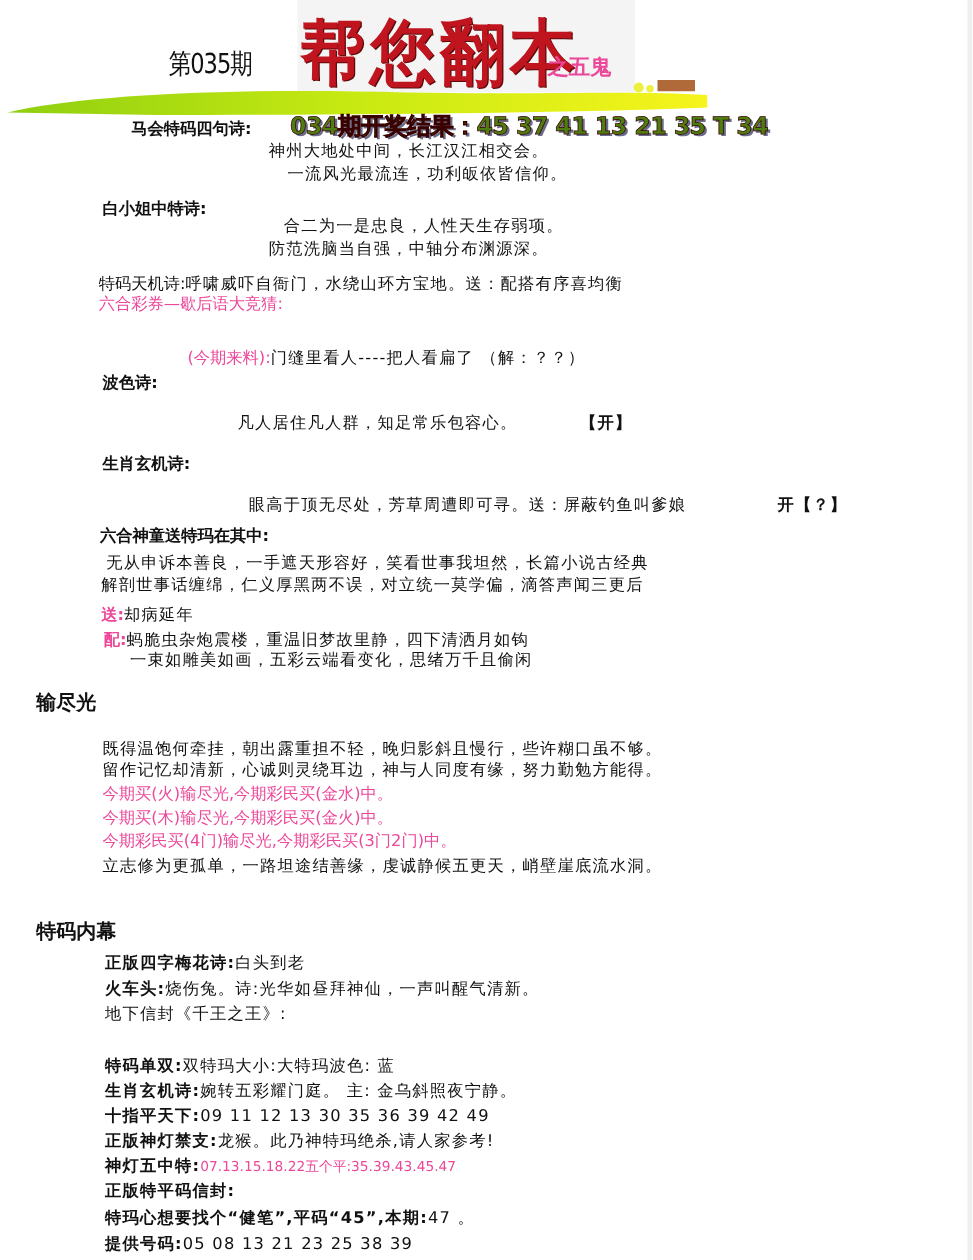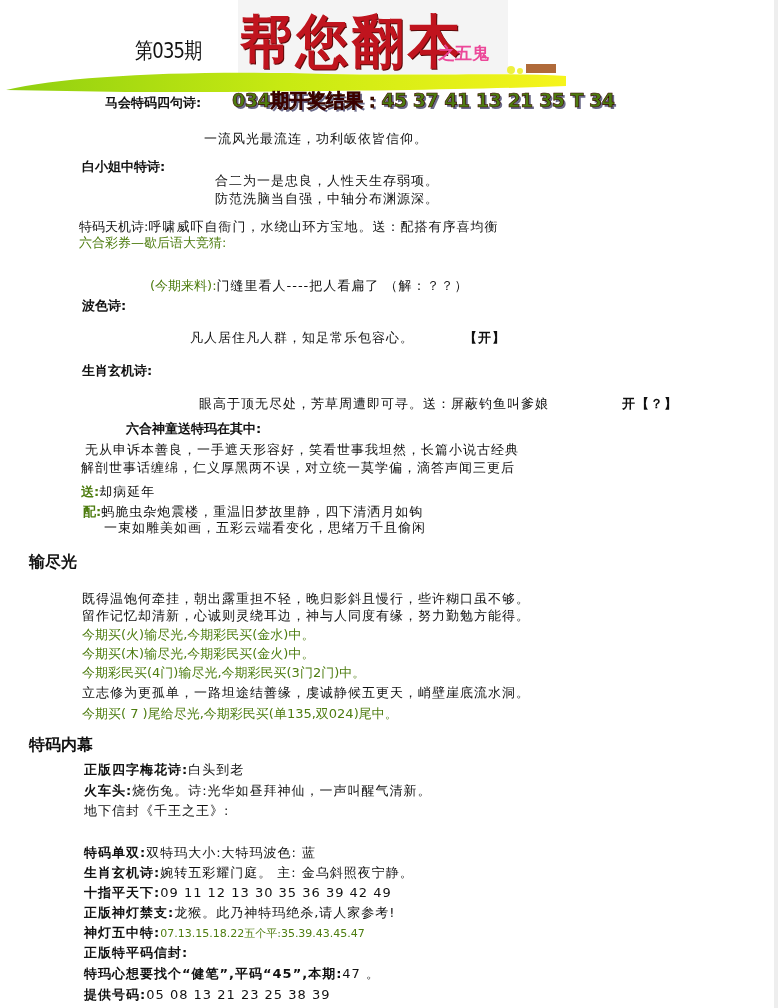--- a/index.html
+++ b/index.html
@@ -17,21 +17,21 @@
     .issue { left: 135px; top: 36px; font-size: 22px; color: #111; letter-spacing: -1px; transform: scaleX(0.82); transform-origin: left; }
     .title-bg { left: 238px; top: 0; width: 270px; height: 74px; background: #f4f4f4; }
     .title { left: 240px; top: 4px; font-family: "DejaVu Serif", serif; font-size: 52px; color: #c0141e; letter-spacing: 4px; text-shadow: 1px 1px 0 #5a0a0a; font-weight: bold; transform: scaleY(1.1); transform-origin: top; }
     .subtitle { left: 438px; top: 42px; font-size: 17px; font-weight: bold; color: #ec4899; }
     .banner { left: 6px; top: 62px; width: 560px; height: 30px; }
 
     .result { left: 232px; top: 88px; font-size: 19px; font-weight: bold; color: #4d7c0f;
       -webkit-text-stroke: 0.6px #3a0000; text-shadow: 2px 2px 0 #6b6b8a; letter-spacing: -0.5px; }
     .lbl-b { font-weight: bold; font-size: 13px; color: #111; }
     .txt { font-size: 13px; color: #111; letter-spacing: 1px; }
-    .txt2 { font-size: 13px; color: #4d7c0f; }
+    .txt2 { font-size: 13px; color: #ec4899; }
     .section-title { font-weight: bold; font-size: 16px; color: #111; }
   </style>
 </head>
 <body>
 
 <div class="page">
 
   <div class="abs issue">第035期</div>
   <div class="abs title-bg"></div>
   <div class="abs title">帮您翻本</div>
@@ -46,62 +46,62 @@
       </linearGradient>
     </defs>
     <path d="M0,28 C60,14 180,8 320,12 C420,14 500,10 560,14 L560,24 C460,28 300,30 120,30 Z" fill="url(#g1)"></path>
     <rect x="520" y="2" width="30" height="9" fill="#b06a3a"></rect>
     <circle cx="505" cy="8" r="4" fill="#eef040"></circle>
     <circle cx="514" cy="9" r="3" fill="#eef040"></circle>
   </svg>
 
   <div class="abs lbl-b" style="left:105px;top:94px;">马会特码四句诗:</div>
   <div class="abs result">034期开奖结果：45 37 41 13 21 35 T 34</div>
-  <div class="abs txt" style="left:204px;top:130px;">一流风光最流连，功利皈依皆信仰。</div>
+  <div class="abs txt" style="left:215px;top:112px;">神州大地处中间，长江汉江相交会。</div>
+  <div class="abs txt" style="left:230px;top:130px;">一流风光最流连，功利皈依皆信仰。</div>
 
   <div class="abs lbl-b" style="left:82px;top:158px;">白小姐中特诗:</div>
-  <div class="abs txt" style="left:215px;top:172px;text-align:center;">合二为一是忠良，人性天生存弱项。</div>
+  <div class="abs txt" style="left:227px;top:172px;text-align:center;">合二为一是忠良，人性天生存弱项。</div>
   <div class="abs txt" style="left:215px;top:190px;">防范洗脑当自强，中轴分布渊源深。</div>
 
   <div class="abs" style="left:79px;top:216px;">
     <span class="lbl-b" style="font-weight:normal;text-align:center;">特码天机诗:</span><span class="txt">呼啸威吓自衙门，水绕山环方宝地。送：配搭有序喜均衡</span>
   </div>
   <div class="abs txt2" style="left:79px;top:234px;">六合彩券—歇后语大竞猜:</div>
 
   <div class="abs" style="left:150px;top:275px;">
     <span class="txt2">(今期来料):</span><span class="txt">门缝里看人----把人看扁了 （解：？？）</span>
   </div>
 
   <div class="abs lbl-b" style="left:82px;top:297px;">波色诗:</div>
   <div class="abs txt" style="left:190px;top:329px;">凡人居住凡人群，知足常乐包容心。</div>
   <div class="abs txt" style="left:464px;top:329px;font-weight:bold;">【开】</div>
 
   <div class="abs lbl-b" style="left:82px;top:362px;">生肖玄机诗:</div>
   <div class="abs txt" style="left:199px;top:395px;">眼高于顶无尽处，芳草周遭即可寻。送：屏蔽钓鱼叫爹娘</div>
   <div class="abs txt" style="left:622px;top:395px;font-weight:bold;">开【？】</div>
 
-  <div class="abs lbl-b" style="left:80px;top:420px;margin-left:46px;">六合神童送特玛在其中:</div>
+  <div class="abs lbl-b" style="left:80px;top:420px;">六合神童送特玛在其中:</div>
   <div class="abs txt" style="left:85px;top:441px;">无从申诉本善良，一手遮天形容好，笑看世事我坦然，长篇小说古经典</div>
   <div class="abs txt" style="left:81px;top:459px;">解剖世事话缠绵，仁义厚黑两不误，对立统一莫学偏，滴答声闻三更后</div>
   <div class="abs" style="left:81px;top:481px;">
     <span class="txt2" style="font-weight:bold;">送:</span><span class="txt">却病延年</span>
   </div>
   <div class="abs" style="left:83px;top:501px;">
     <span class="txt2" style="font-weight:bold;">配:</span><span class="txt">蚂脆虫杂炮震楼，重温旧梦故里静，四下清洒月如钩</span>
   </div>
   <div class="abs txt" style="left:104px;top:519px;">一束如雕美如画，五彩云端看变化，思绪万千且偷闲</div>
 
   <div class="abs section-title" style="left:29px;top:552px;">输尽光</div>
   <div class="abs txt" style="left:82px;top:590px;">既得温饱何牵挂，朝出露重担不轻，晚归影斜且慢行，些许糊口虽不够。</div>
   <div class="abs txt" style="left:82px;top:607px;">留作记忆却清新，心诚则灵绕耳边，神与人同度有缘，努力勤勉方能得。</div>
   <div class="abs txt2" style="left:82px;top:626px;">今期买(火)输尽光,今期彩民买(金水)中。</div>
   <div class="abs txt2" style="left:82px;top:645px;">今期买(木)输尽光,今期彩民买(金火)中。</div>
   <div class="abs txt2" style="left:82px;top:664px;">今期彩民买(4门)输尽光,今期彩民买(3门2门)中。</div>
   <div class="abs txt" style="left:82px;top:684px;">立志修为更孤单，一路坦途结善缘，虔诚静候五更天，峭壁崖底流水洞。</div>
-  <div class="abs txt2" style="left:82px;top:705px;">今期买( 7 )尾给尽光,今期彩民买(单135,双024)尾中。</div>
 
   <div class="abs section-title" style="left:29px;top:735px;">特码内幕</div>
 
   <div class="abs" style="left:84px;top:759px;"><span class="txt" style="font-weight:bold;">正版四字梅花诗:</span><span class="txt">白头到老</span></div>
   <div class="abs" style="left:84px;top:780px;"><span class="txt" style="font-weight:bold;">火车头:</span><span class="txt">烧伤兔。诗:光华如昼拜神仙，一声叫醒气清新。</span></div>
   <div class="abs" style="left:84px;top:800px;"><span class="txt">地下信封《千王之王》:</span><span class="txt"></span></div>
   <div class="abs" style="left:84px;top:842px;"><span class="txt" style="font-weight:bold;">特码单双:</span><span class="txt">双特玛大小:大特玛波色: 蓝</span></div>
   <div class="abs" style="left:84px;top:862px;"><span class="txt" style="font-weight:bold;">生肖玄机诗:</span><span class="txt">婉转五彩耀门庭。   主: 金乌斜照夜宁静。</span></div>
   <div class="abs" style="left:84px;top:882px;"><span class="txt" style="font-weight:bold;">十指平天下:</span><span class="txt">09 11 12 13 30 35 36 39 42 49</span></div>
   <div class="abs" style="left:84px;top:902px;"><span class="txt" style="font-weight:bold;">正版神灯禁支:</span><span class="txt">龙猴。此乃神特玛绝杀,请人家参考!</span></div>

